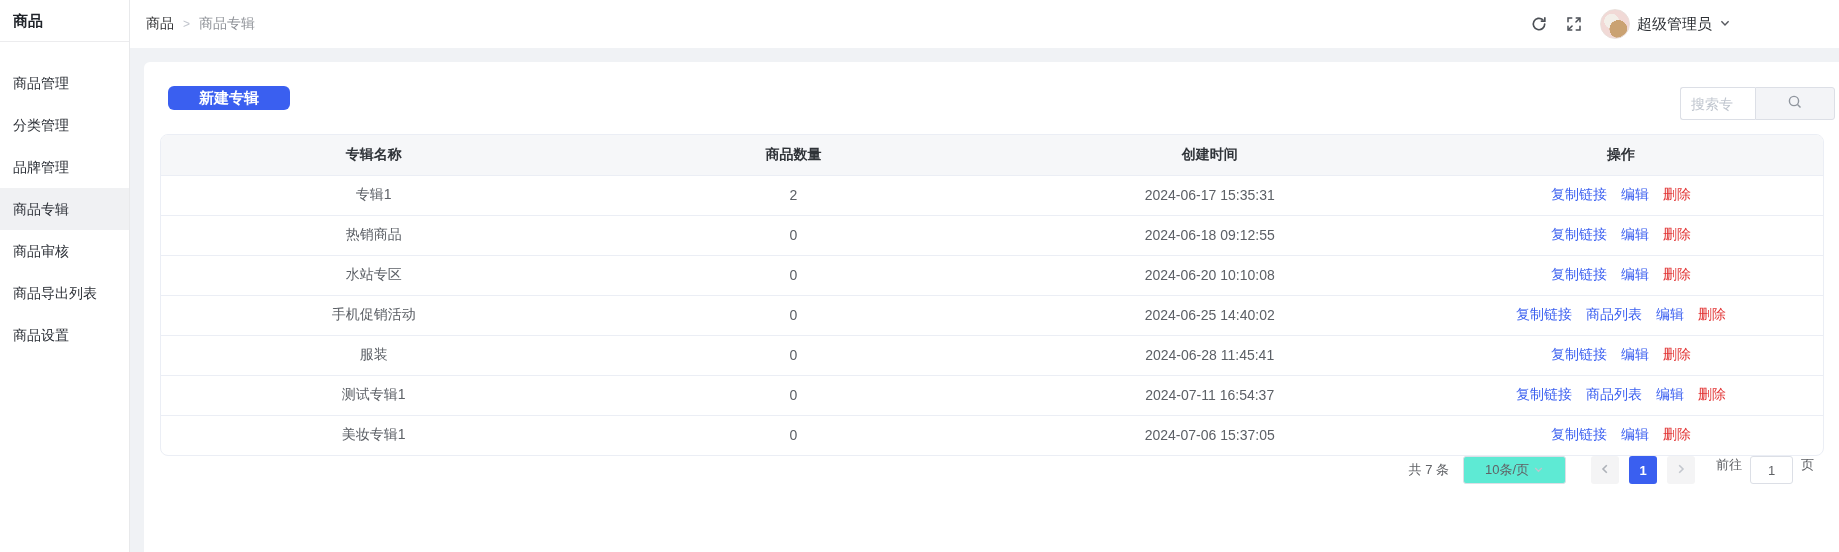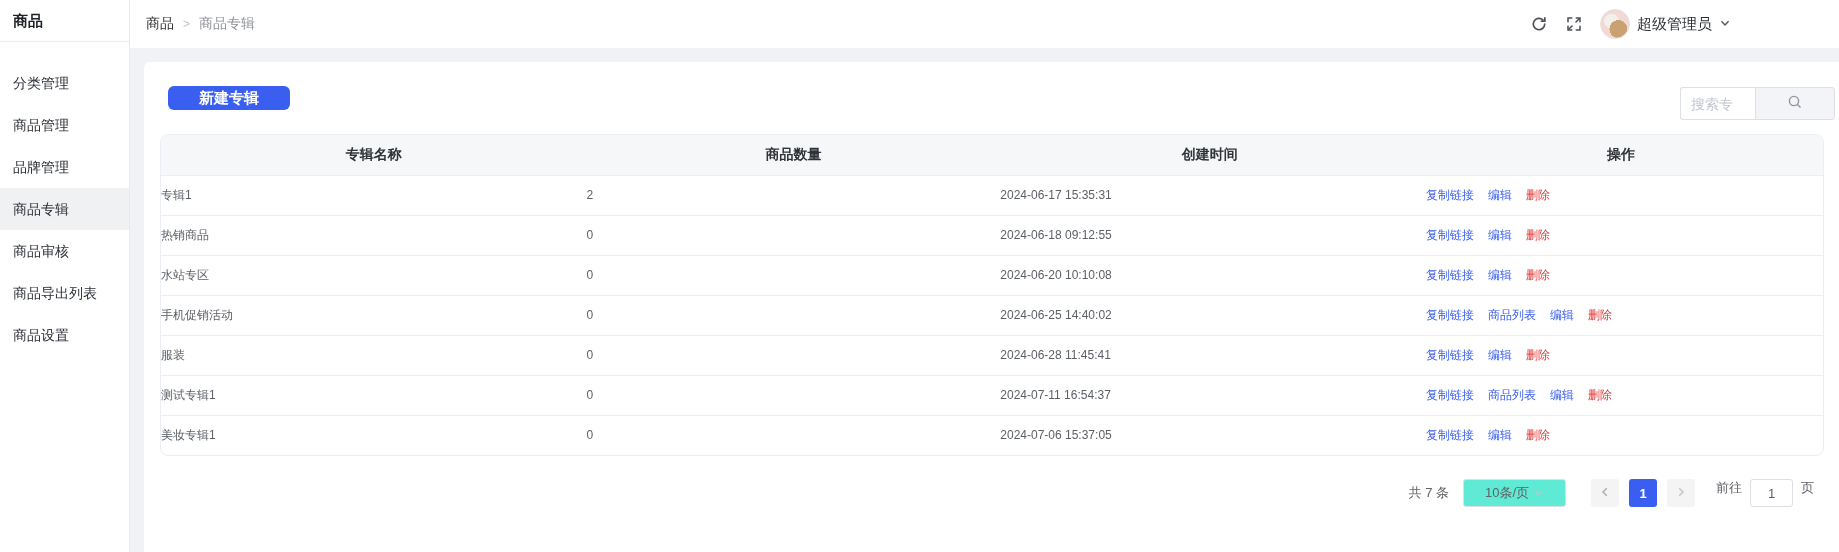--- a/index.html
+++ b/index.html
@@ -60,29 +60,29 @@
                 border:1px solid #dcdfe6; border-radius:0 3px 3px 0;
                 display:flex; align-items:center; justify-content:center;
                 cursor:pointer; }
 
   
   .table-wrap { margin-top:24px; border:1px solid #ebeef5; border-radius:8px;
                 overflow:hidden; }
   table { width:100%; border-collapse:collapse; }
   thead th { height:40px; background:#f6f7f9; font-weight:700; font-size:14px;
              color:#2f3338; border-bottom:1px solid #ebeef5; text-align:center; }
-  tbody td { height:40px; border-bottom:1px solid #ebeef5; 
-             color:#5c6066; font-size:12px; }
+  tbody td { height:40px; border-bottom:1px solid #ebeef5; text-align:center;
+             color:#5c6066; font-size:14px; }
   tbody tr:last-child td { border-bottom:none; }
   .op-link { color:var(--primary); font-weight:500; margin:0 7px;
              cursor:pointer; white-space:nowrap; }
   .op-link.danger { color:var(--danger); }
 
   
-  .pagination { margin-top:23px; display:flex; justify-content:flex-end;
+  .pagination { display:flex; justify-content:flex-end;
                 align-items:center; padding-right:10px; color:#606266;
                 font-size:13px; }
   .pg-total { margin-right:14px; }
   .pg-size { width:103px; height:28px; border:1px solid #dcdfe6; border-radius:3px;
              display:flex; align-items:center; justify-content:center; gap:4px;
              margin-right:20px; cursor:pointer; background:#5eead4; }
   .pg-btn { width:28px; height:28px; border-radius:3px; background:#f4f4f5;
             display:flex; align-items:center; justify-content:center;
             margin:0 5px; cursor:pointer; }
   .pg-page { width:28px; height:28px; border-radius:3px; background:var(--primary);
@@ -92,22 +92,22 @@
   .pg-input { width:43px; height:28px; border:1px solid #dcdfe6; border-radius:3px;
               text-align:center; color:#606266; font-size:13px; outline:none;
               font-family:inherit; }
 </style>
 </head>
 <body>
 
 <aside class="sidebar">
   <div class="sidebar-title">商品</div>
   <nav class="menu">
+      <div class="menu-item">商品管理</div>
       <div class="menu-item">分类管理</div>
-      <div class="menu-item">商品管理</div>
       <div class="menu-item">品牌管理</div>
       <div class="menu-item active">商品专辑</div>
       <div class="menu-item">商品审核</div>
       <div class="menu-item">商品导出列表</div>
       <div class="menu-item">商品设置</div>
     </nav>
 </aside>
 
 <div class="main">
 

